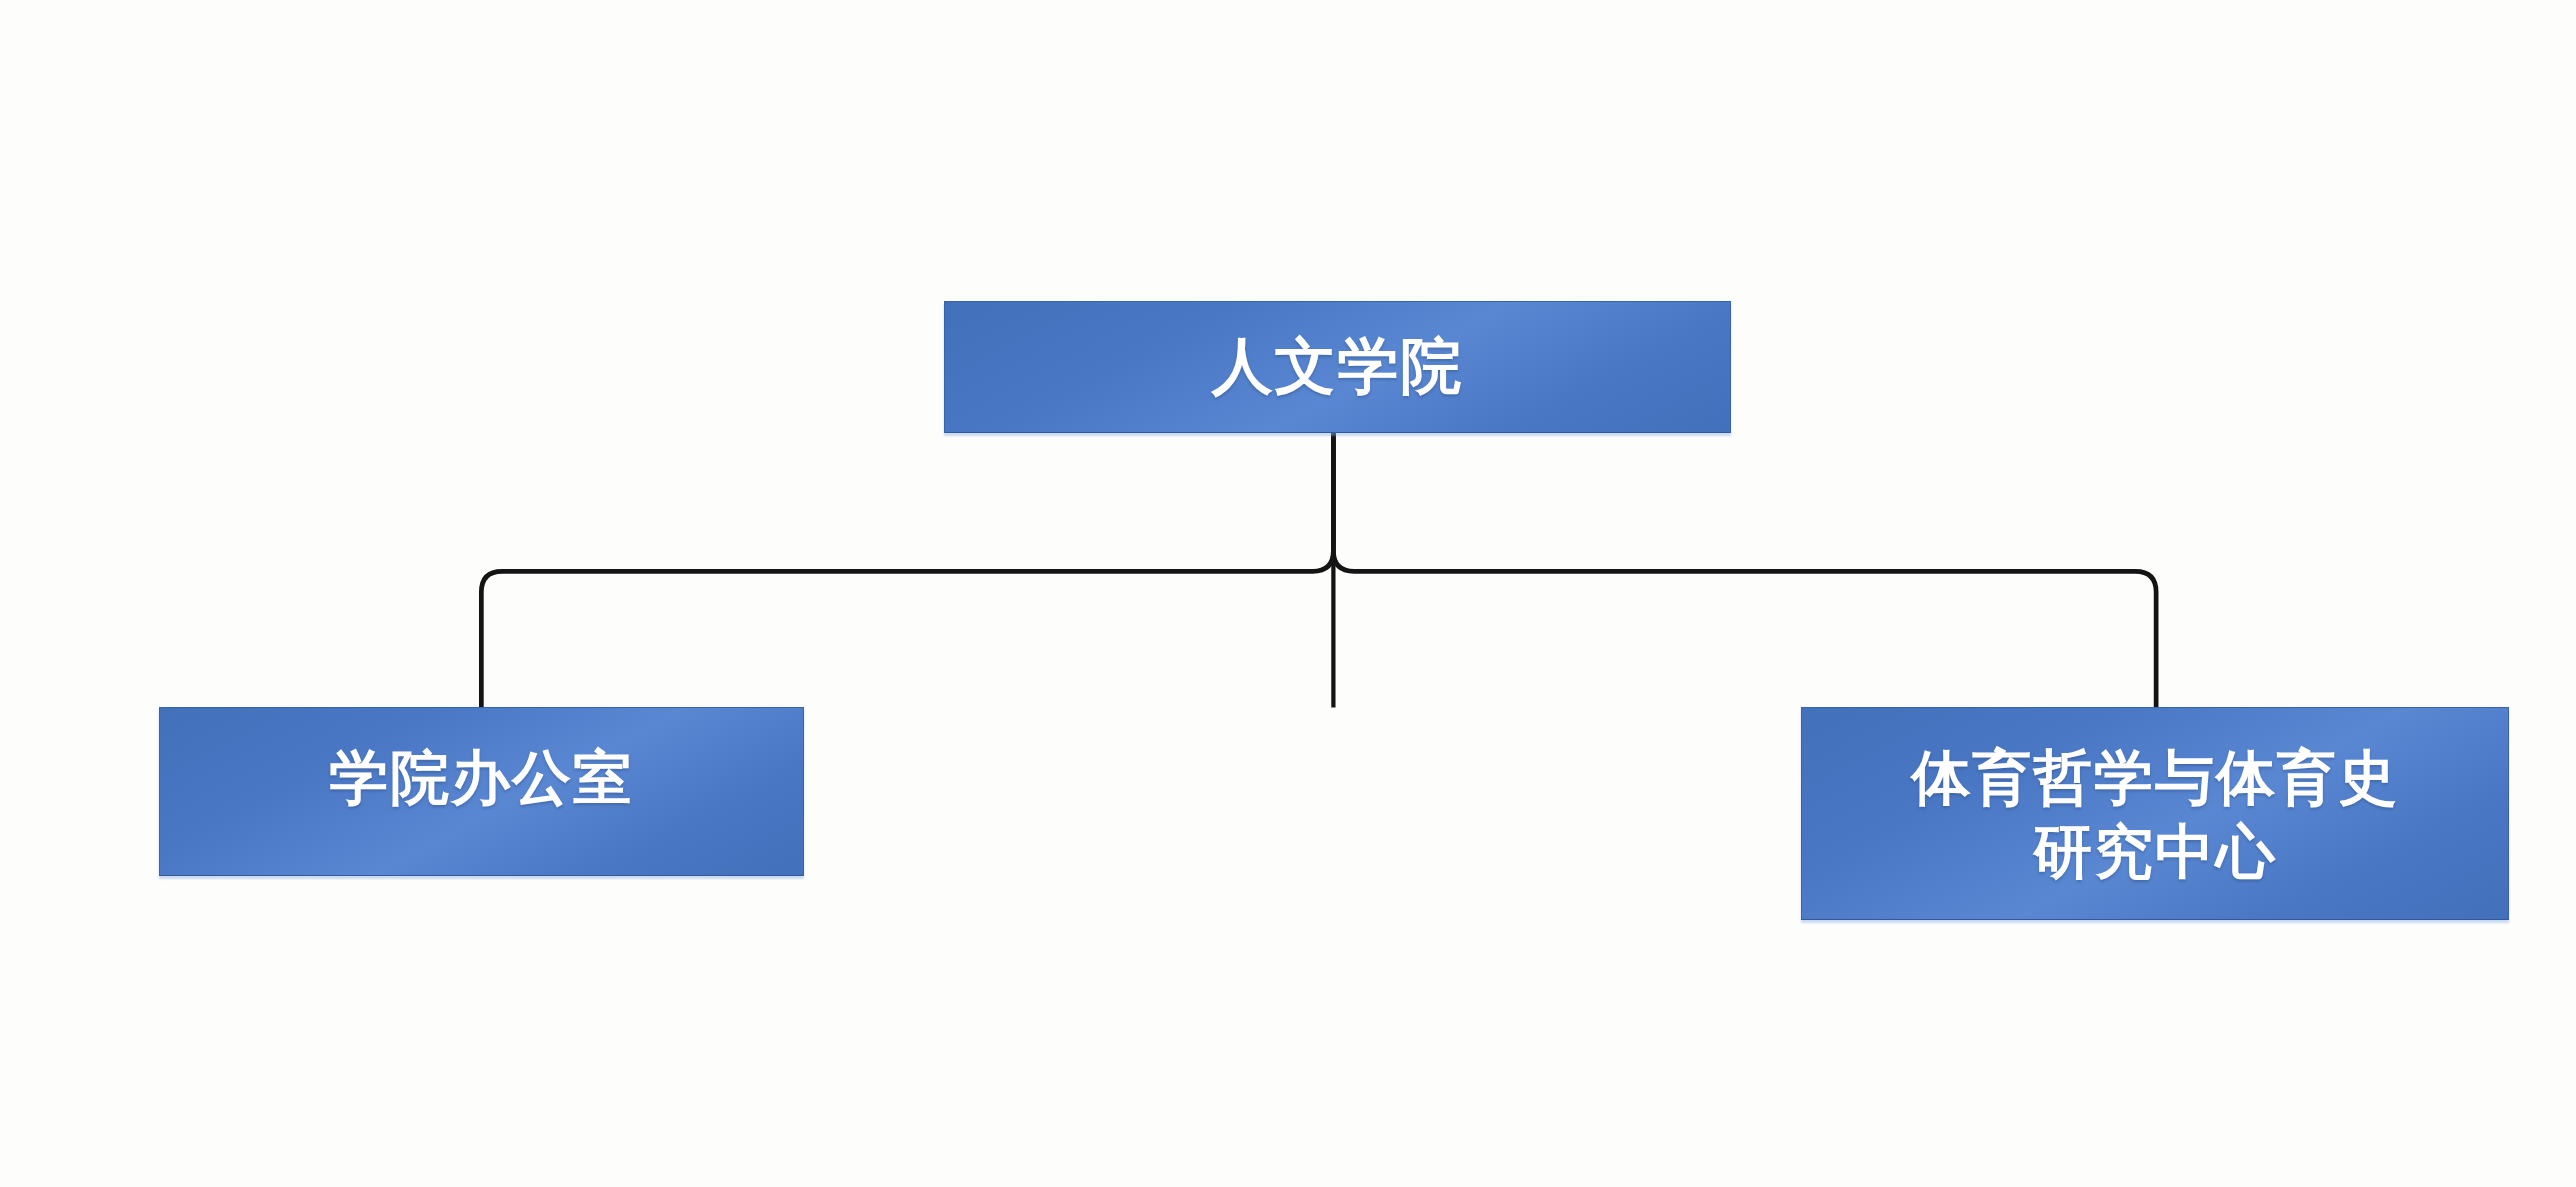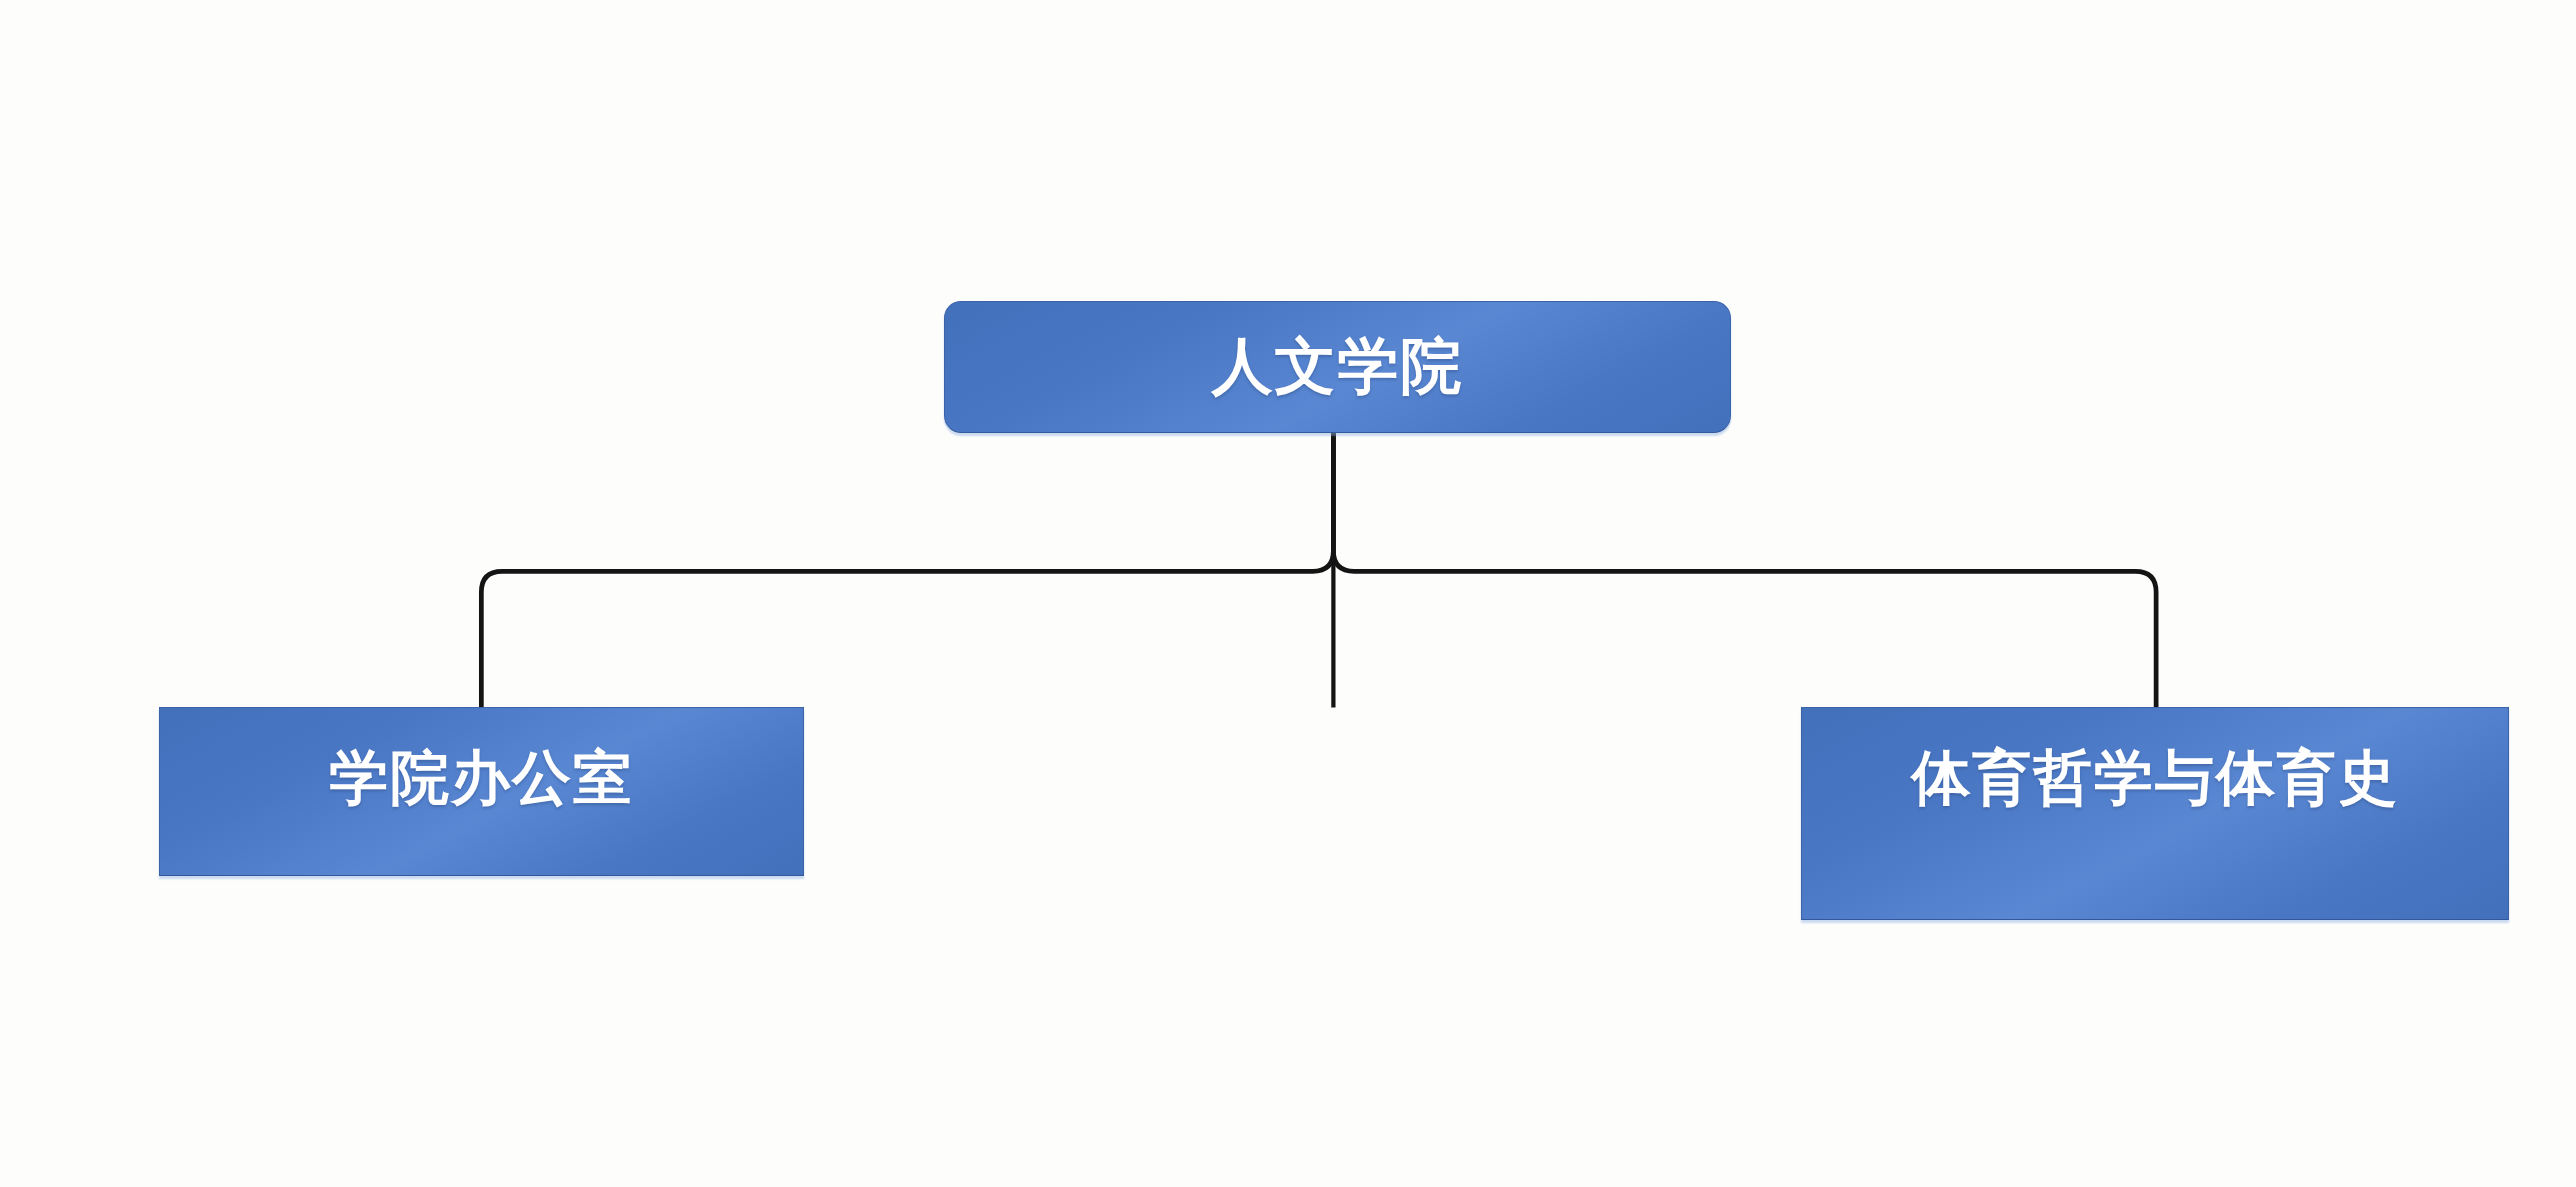--- a/index.html
+++ b/index.html
@@ -51,21 +51,21 @@
     color: var(--node-text);
     font-weight: 700;
     text-align: center;
     text-shadow: 0 1.9px 2.8px rgba(20, 40, 80, 0.25);
   }
   .node .line { display: block; }
   
   .node-root {
     left: 944px; top: 301px; width: 787px; height: 132px;
     display: flex; align-items: center; justify-content: center;
-    font-size: 61px; letter-spacing: 1.9px; border-radius: 17px;
+    font-size: 61px; letter-spacing: 1.9px;
   }
   
   .node-child {
     padding-top: 33px;
     font-size: 59px; line-height: 74px; letter-spacing: 1.9px;
   }
   .node-office  { left: 159px;  top: 707px; width: 645px; height: 169px; }
   .node-chinese { left: 1071px; top: 707px; width: 520px; height: 213px; }
   .node-sports  { left: 1801px; top: 707px; width: 708px; height: 213px; }
 </style>
@@ -84,16 +84,17 @@
     <span class="line">人文学院</span>
   </div>
 
   <div class="node node-child node-office">
     <span class="line">学院办公室</span>
   </div>
 
 
   <div class="node node-child node-sports">
     <span class="line">体育哲学与体育史</span>
+    <span class="line">研究中心</span>
   </div>
 
 </div>
 
 
 </body></html>

